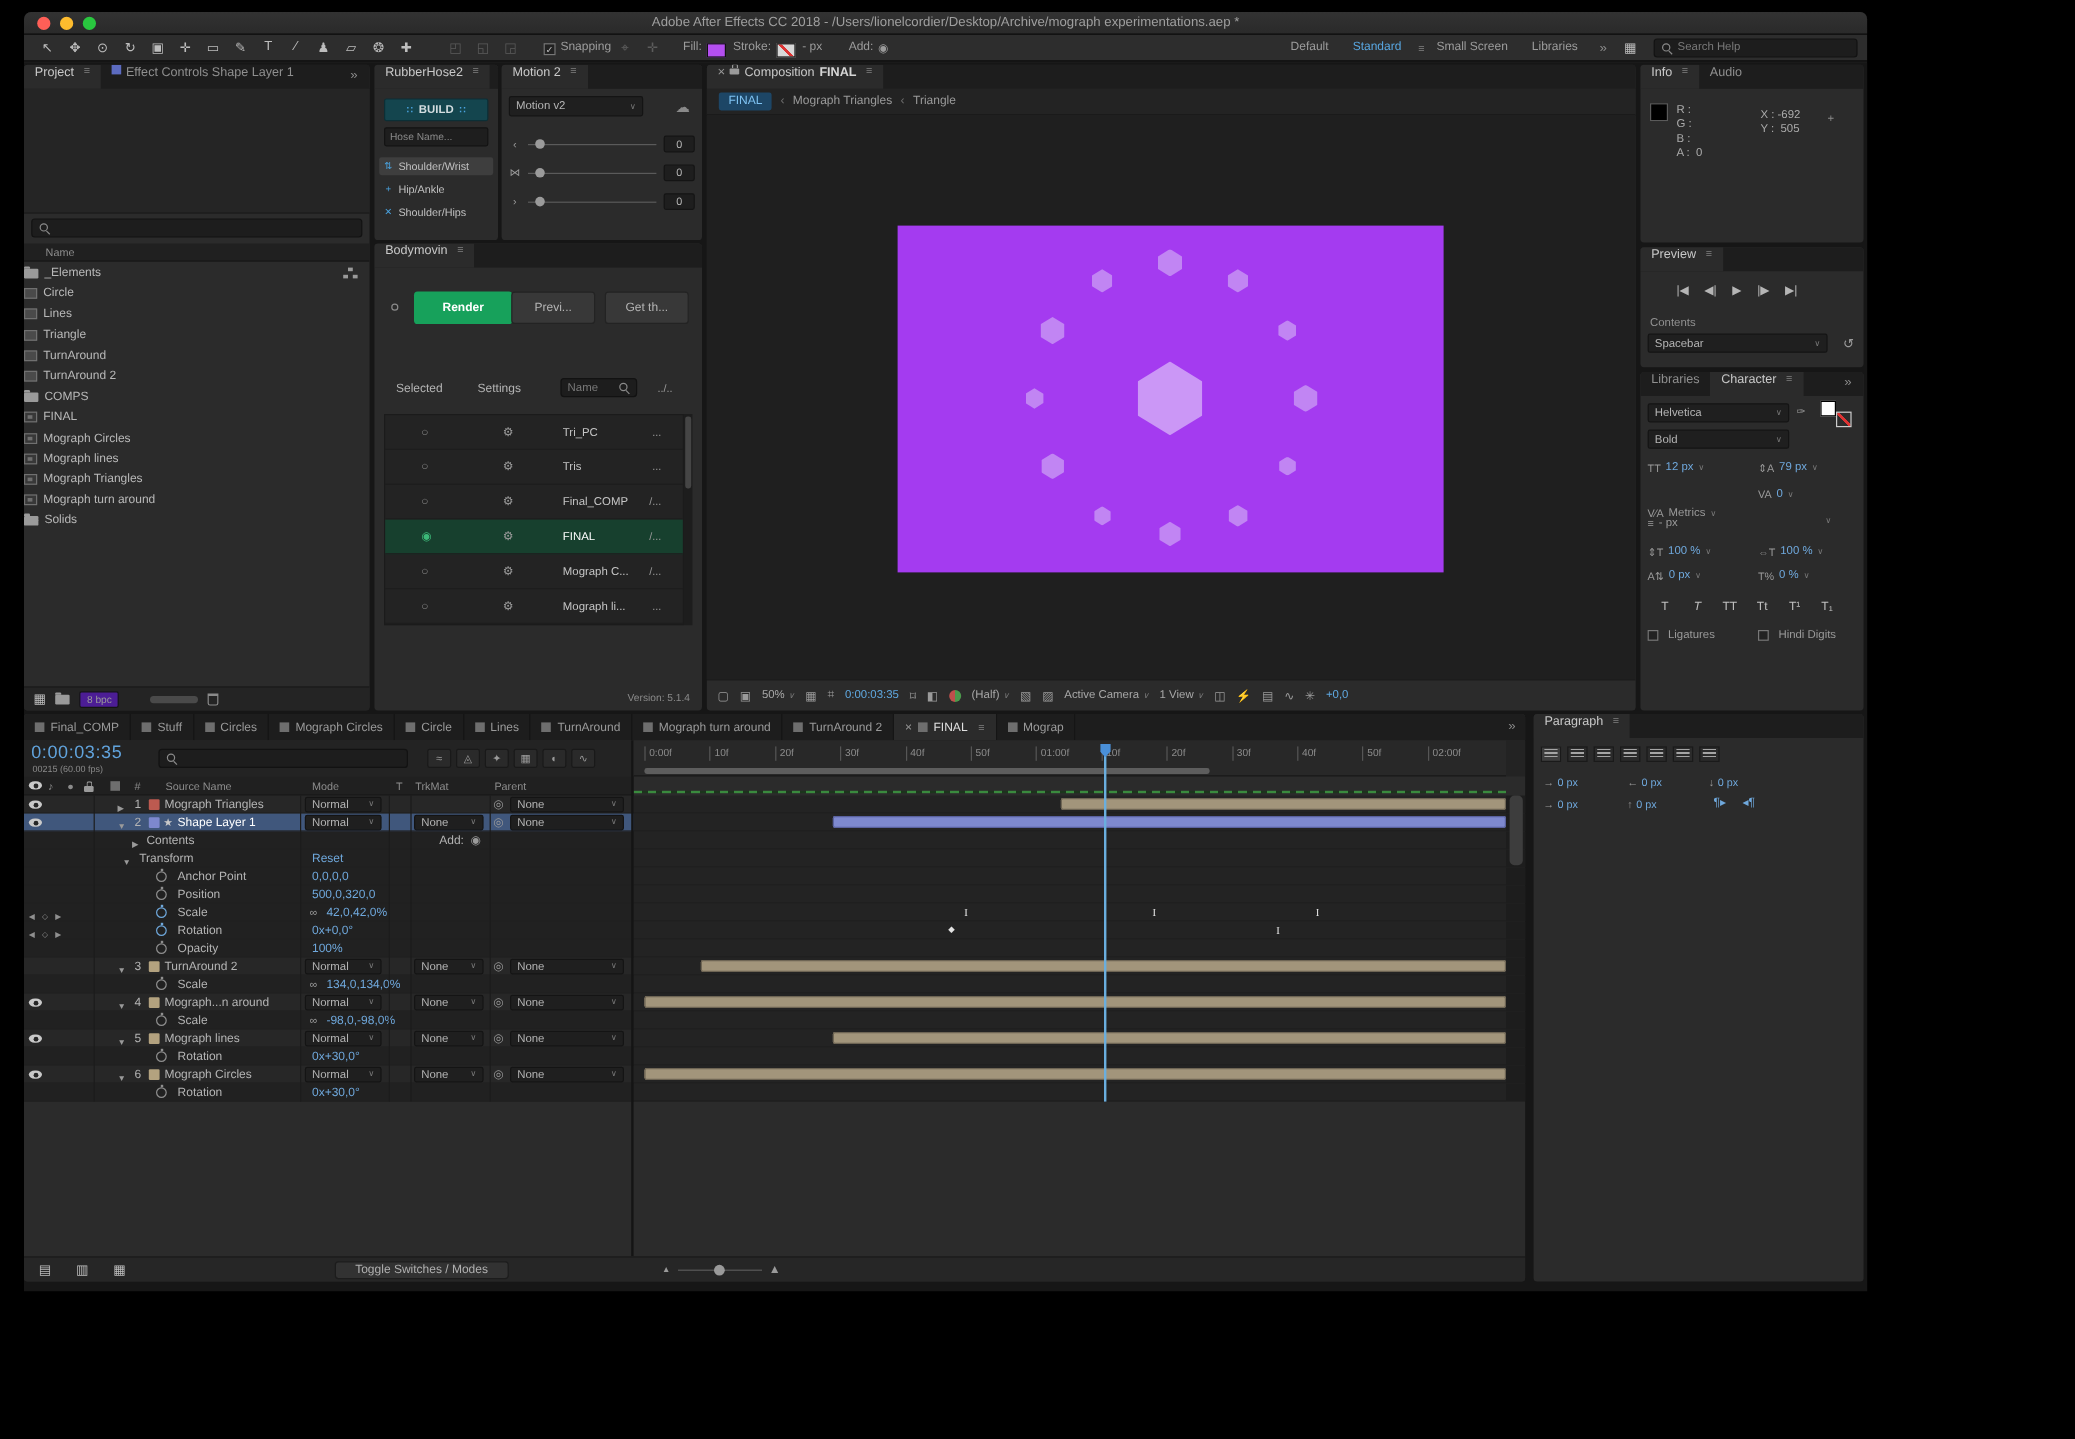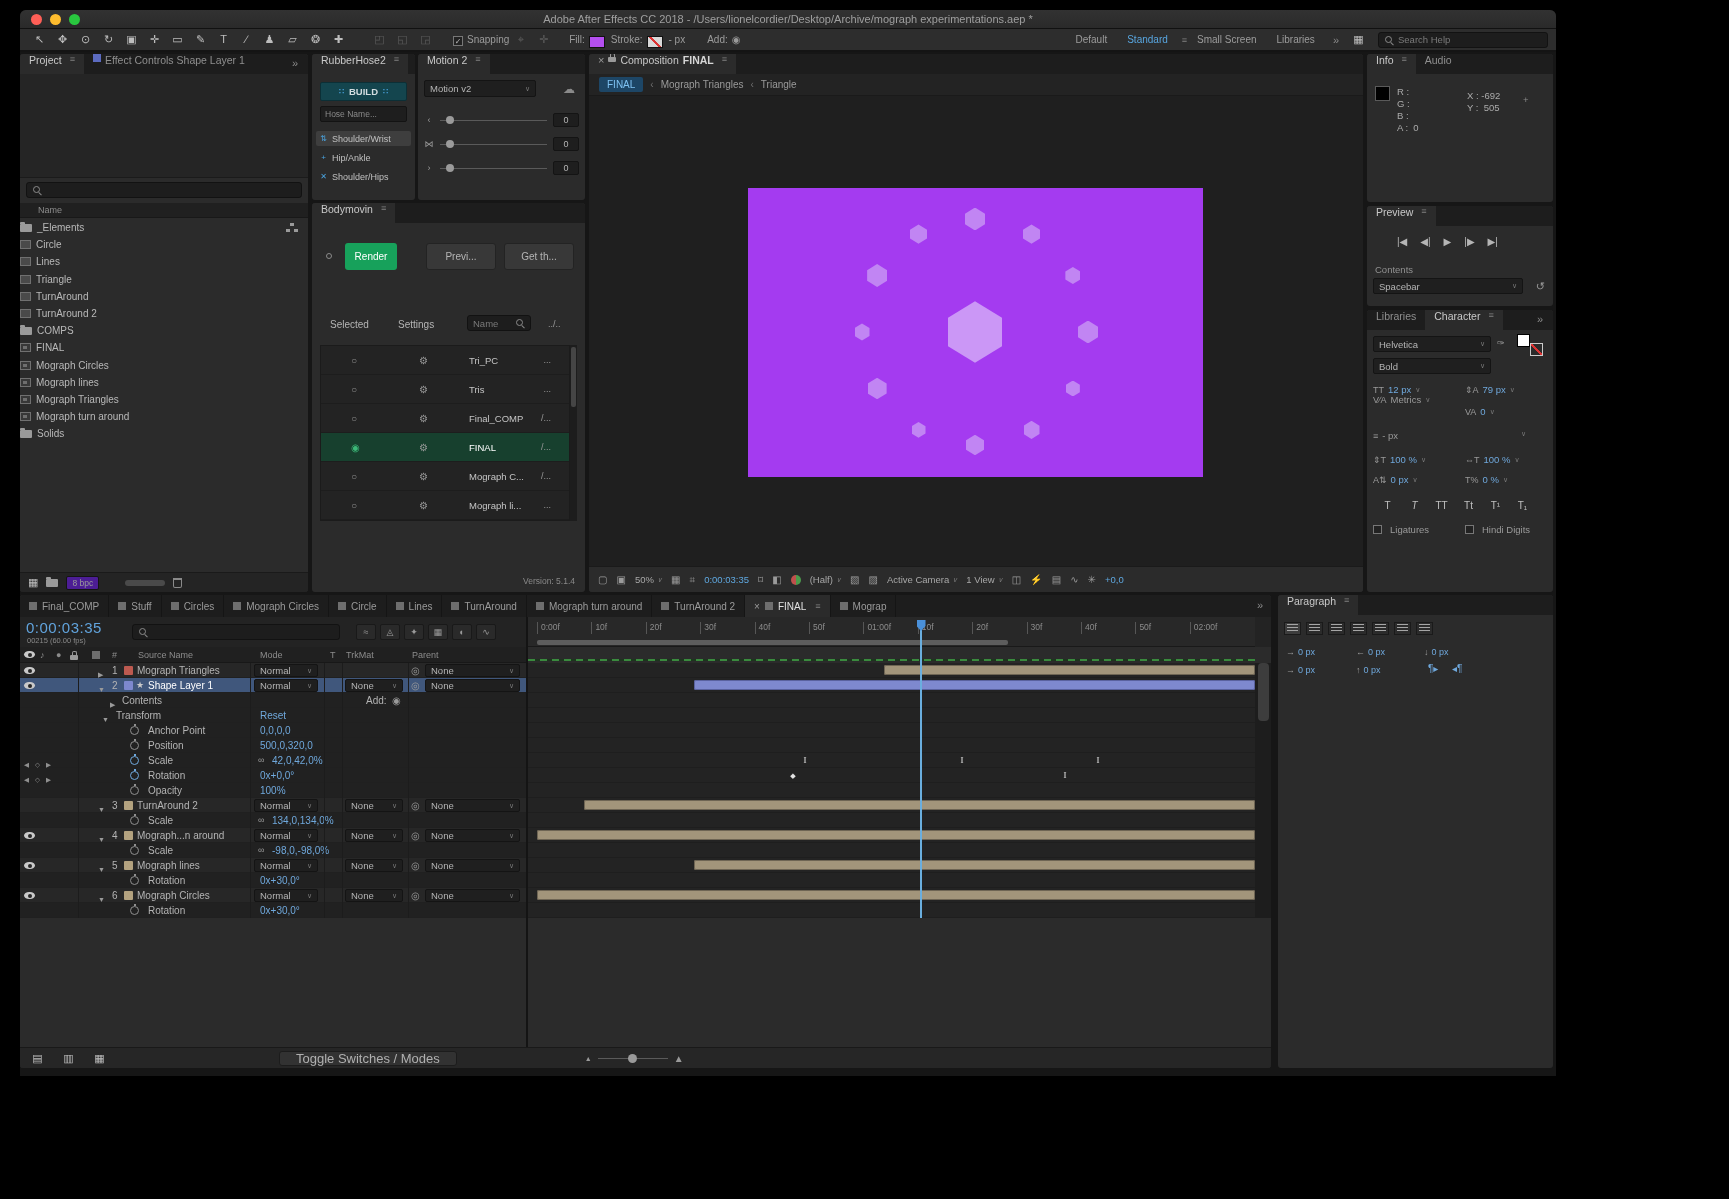--- a/index.html
+++ b/index.html
@@ -67,21 +67,21 @@
 .mo-drop{position:absolute;left:6px;top:26px;width:112px;height:17px;background:#1f1f1f;border:1px solid #141414;border-radius:2px;display:flex;align-items:center;justify-content:space-between;padding:0 5px;font-size:9.5px;color:#b5b5b5}
 .mo-drop i,.drop i{font-style:normal;font-size:7px;color:#777}
 .cloud{position:absolute;right:10px;top:28px;color:#8a8a8a;font-size:12px}
 .mo-row{position:absolute;left:6px;width:155px;height:16px;display:flex;align-items:center;gap:6px}
 .mo-ic{color:#9a9a9a;font-size:9px;width:10px;text-align:center}
 .mo-track{flex:1;height:1px;background:#5a5a5a;position:relative}
 .mo-knob{position:absolute;left:6px;top:-3.5px;width:8px;height:8px;border-radius:50%;background:#9a9a9a}
 .mo-val{width:26px;height:14px;background:#1e1e1e;border:1px solid #141414;border-radius:2px;color:#b5b5b5;font-size:9px;display:flex;align-items:center;justify-content:center}
 
 .bm-btn{position:absolute;top:40px;height:27px;border-radius:3px;display:flex;align-items:center;justify-content:center;font-size:10px}
-#bm-render{left:33px;width:52px;background:#17a15b;color:#fff;font-weight:normal}
+#bm-render{left:33px;width:82px;background:#17a15b;color:#fff;font-weight:bold}
 .bm-gray{background:#383838;border:1px solid #232323;color:#b5b5b5}
 #bm-dot{position:absolute;left:14px;top:50px;width:6px;height:6px;border:1px solid #8a8a8a;border-radius:50%}
 .bm-head{position:absolute;top:116px;font-size:10px;color:#b5b5b5}
 #bm-search{position:absolute;left:155px;top:112px;width:64px}
 #bm-dest-all{position:absolute;left:236px;top:116px;font-size:9px;color:#9a9a9a}
 #bm-list{position:absolute;left:8px;top:142px;width:250px;background:#232323;border:1px solid #1b1b1b}
 .bm-row{height:29px;display:flex;align-items:center;border-bottom:1px solid #1d1d1d;position:relative}
 .bm-row.bsel{background:#17402e}
 .bm-radio{position:absolute;left:30px;color:#8a8a8a;font-size:10px}
 .bm-radio.on{color:#3cb878}
@@ -174,21 +174,21 @@
 #tl-overlay{position:absolute;left:508px;top:22px;width:727px;height:301px;pointer-events:none;z-index:5}
 #ruler-band{position:absolute;left:0;top:0;width:727px;height:30px;background:#282828;border-bottom:1px solid #191919}
 .rlab{position:absolute;top:5px;font-size:8.5px;color:#8c8c8c;border-left:1px solid #565656;padding-left:3px;height:12px;line-height:11px}
 #warea{position:absolute;top:23px;height:5px;background:#5d5d5d;border-radius:2px}
 #cacheline{position:absolute;top:42px;height:2px;left:0;width:727px;background:repeating-linear-gradient(90deg,#3a8a3e 0 7px,#1c351d 7px 12px)}
 #playhead-line{position:absolute;top:3px;bottom:0;width:2px;background:#6aaede;pointer-events:auto}
 #playhead-cap{position:absolute;top:3px;width:9px;height:11px;background:#4a90d9;clip-path:polygon(0 0,100% 0,100% 55%,50% 100%,0 55%);pointer-events:auto}
 #tl-divider{position:absolute;left:506px;top:22px;width:2px;height:430px;background:#141414}
 #tl-vscroll{position:absolute;left:1238px;top:68px;width:11px;height:58px;background:#3d3d3d;border-radius:4px}
 #tl-footer{position:absolute;left:0;bottom:0;width:100%;height:21px;background:#262626;border-top:1px solid #191919;display:flex;align-items:center;gap:8px;padding:0 6px;color:#9a9a9a;font-size:10px}
-#tsm-btn{background:#323232;border:1px solid #1c1c1c;border-radius:3px;height:15px;padding:0 16px;font-size:13px;color:#b0b0b0;display:flex;align-items:center;margin-left:160px}
+#tsm-btn{background:#323232;border:1px solid #1c1c1c;border-radius:3px;height:15px;padding:0 16px;font-size:10px;color:#b0b0b0;display:flex;align-items:center;margin-left:160px}
 #tl-zoom{display:flex;align-items:center;gap:6px;margin-left:120px}
 #tl-zoom .trk{width:70px;height:1px;background:#5a5a5a;position:relative}
 #tl-zoom .thumb{position:absolute;left:30px;top:-4px;width:9px;height:9px;border-radius:50%;background:#9a9a9a}
 </style>
 </head>
 <body>
 
 <div id="win">
 
   <div id="titlebar">
@@ -609,21 +609,21 @@
     <div class="ch-row" style="left:6px;top:74px">
       <span class="ch-ic">TT</span>
       <span class="ch-val">12 px</span>
         <span class="carat">∨</span>
     </div>
     <div class="ch-row" style="left:98px;top:74px">
       <span class="ch-ic">⇕A</span>
       <span class="ch-val">79 px</span>
         <span class="carat">∨</span>
     </div>
-    <div class="ch-row" style="left:6px;top:84px">
+    <div class="ch-row" style="left:6px;top:112px">
       <span class="ch-ic">V∕A</span>
       <span>Metrics</span>
         <span class="carat">∨</span>
     </div>
     <div class="ch-row" style="left:98px;top:96px">
       <span class="ch-ic">VA</span>
       <span class="ch-val">0</span>
         <span class="carat">∨</span>
     </div>
     <div class="ch-row" style="left:6px;top:120px">

